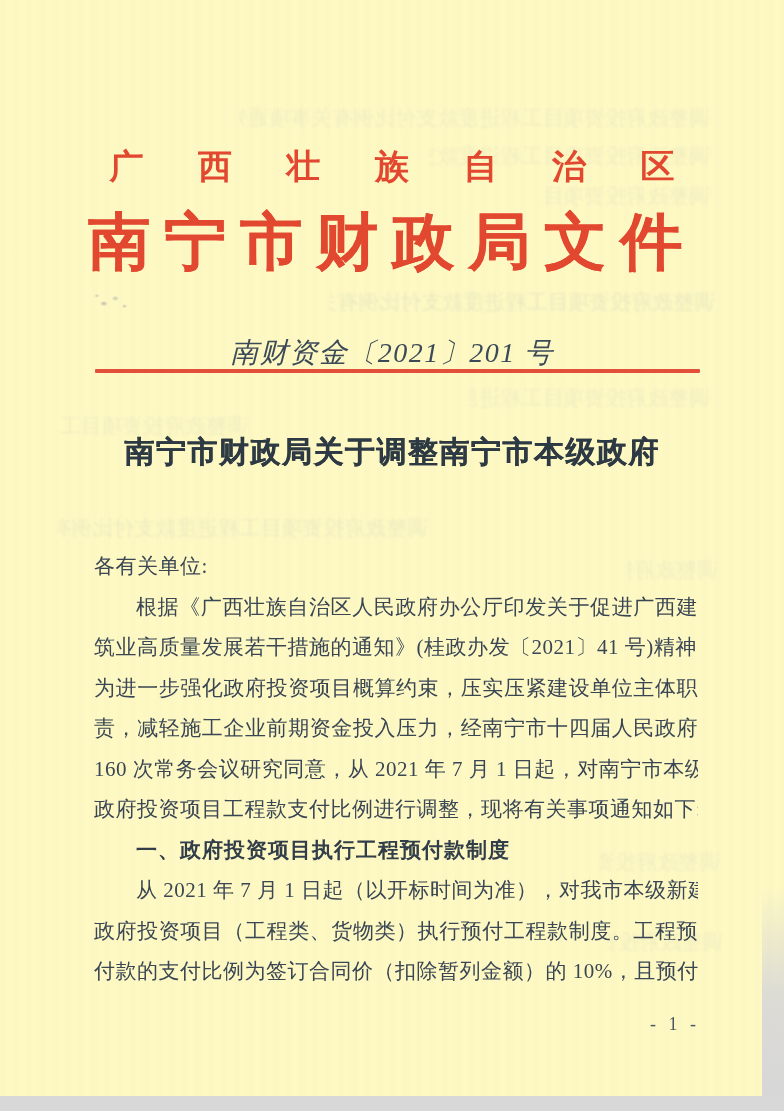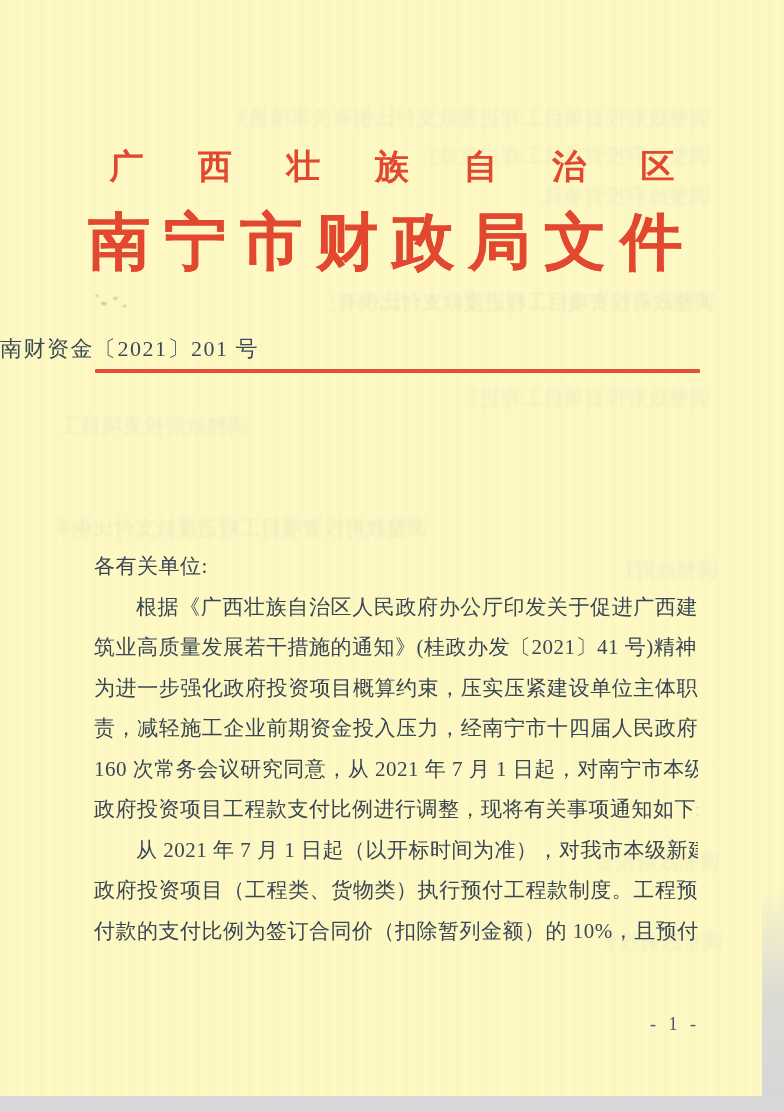--- a/index.html
+++ b/index.html
@@ -52,23 +52,25 @@
     letter-spacing: 14px;
     box-sizing: border-box;
     color: #e2472f;
     text-shadow: 0.5px 0 0 #e2472f;
   }
   .doc-number {
     position: absolute;
     top: 334px;
     left: 0;
     width: 100%;
-    font-size: 22px;
+    text-align: center;
+    font-size: 28px;
     letter-spacing: 1.5px;
     color: #3c4a58;
+    font-style: italic;
   }
   .red-rule {
     position: absolute;
     top: 369px;
     left: 95px;
     width: 605px;
     height: 4px;
     background: #e2503c;
     border-radius: 1px;
   }
@@ -192,30 +194,32 @@
   <div class="smudge"></div>
 
   <div class="region-line">广 西 壮 族 自 治 区</div>
   <div class="org-line">南宁市财政局文件</div>
 
   <div class="doc-number">南财资金〔2021〕201 号</div>
 
   <div class="red-rule"></div>
 
   <div class="title-block">
+    <div>南宁市财政局关于调整南宁市本级政府</div>
   </div>
 
   <div class="body-block">
     <div class="line no-stretch">各有关单位:</div>
     <div class="line indent">根据《广西壮族自治区人民政府办公厅印发关于促进广西建</div>
     <div class="line">筑业高质量发展若干措施的通知》(桂政办发〔2021〕41 号)精神，</div>
     <div class="line">为进一步强化政府投资项目概算约束，压实压紧建设单位主体职</div>
     <div class="line">责，减轻施工企业前期资金投入压力，经南宁市十四届人民政府</div>
     <div class="line">160 次常务会议研究同意，从 2021 年 7 月 1 日起，对南宁市本级</div>
     <div class="line">政府投资项目工程款支付比例进行调整，现将有关事项通知如下:</div>
+    <div class="line heading indent no-stretch">一、政府投资项目执行工程预付款制度</div>
     <div class="line indent">从 2021 年 7 月 1 日起（以开标时间为准），对我市本级新建</div>
     <div class="line">政府投资项目（工程类、货物类）执行预付工程款制度。工程预</div>
     <div class="line">付款的支付比例为签订合同价（扣除暂列金额）的 10%，且预付</div>
   </div>
 
   <div class="page-number">- 1 -</div>
 
   <div class="edge-right"></div>
   <div class="edge-bottom"></div>
 

